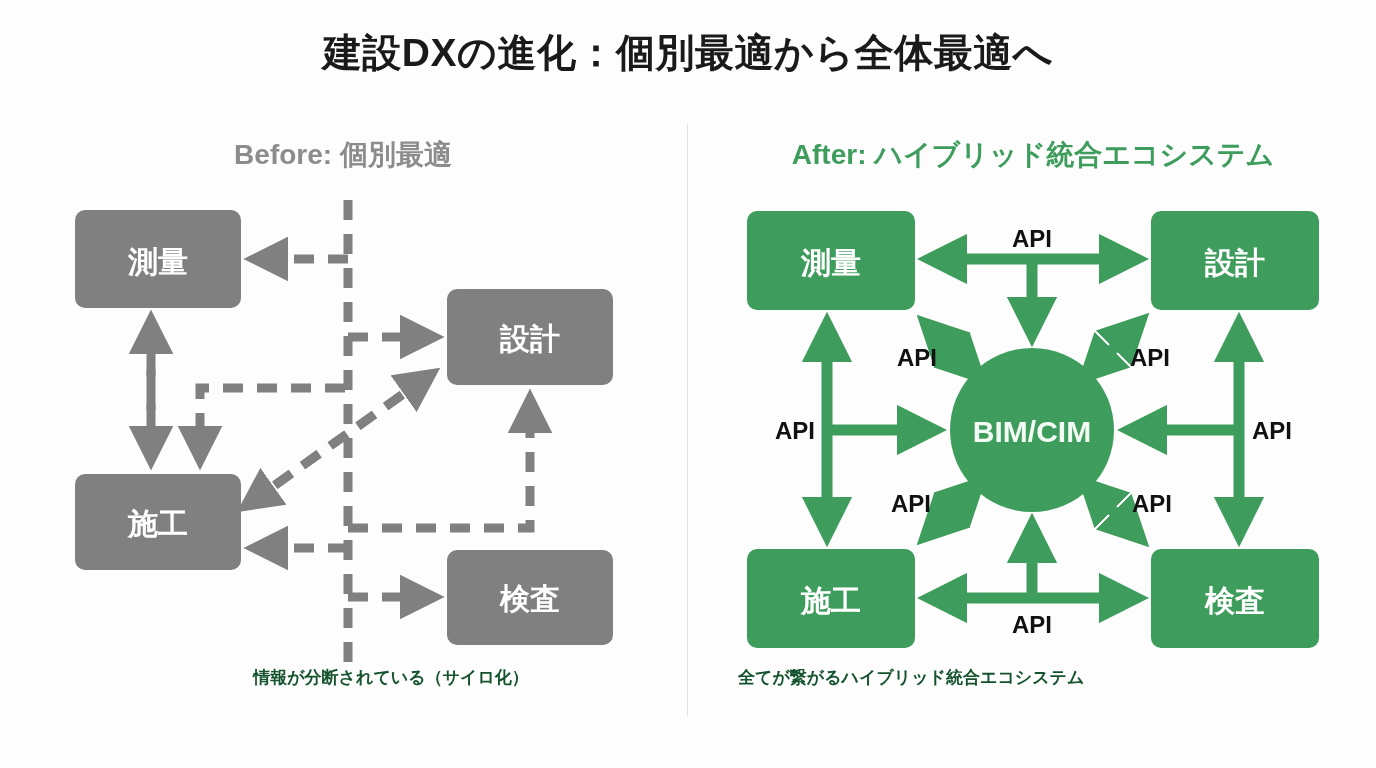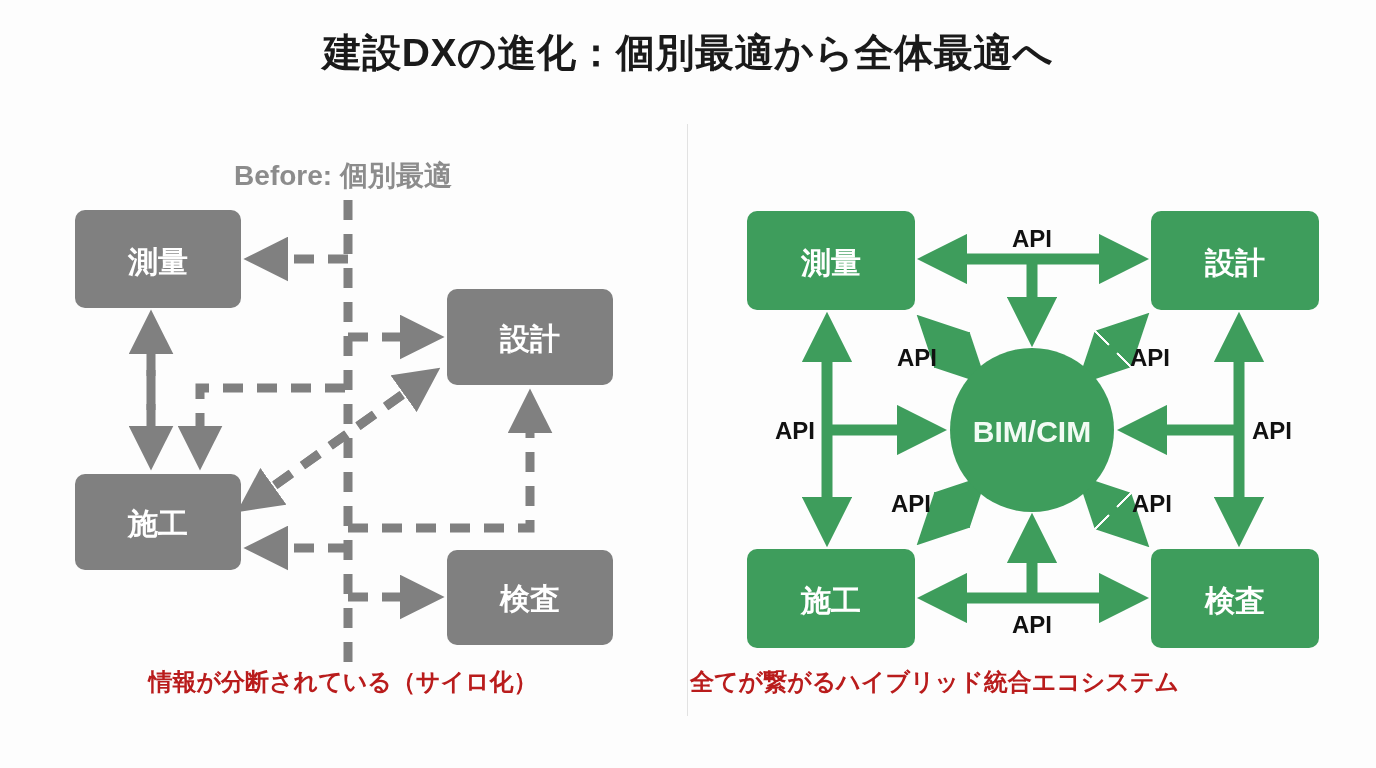--- a/index.html
+++ b/index.html
@@ -39,42 +39,42 @@
     top: 124px;
     width: 1px;
     height: 592px;
     background: #e2e2e2;
   }
   .panel-header {
     position: absolute;
     font-size: 28px;
     font-weight: bold;
     white-space: nowrap;
-    margin-top: 21px;
   }
   .panel-header.left {
     left: 0;
     top: 136px;
     width: 686px;
     text-align: center;
     color: #8c8c8c;
   }
   .panel-header.right {
     left: 690px;
     top: 136px;
     width: 686px;
     text-align: center;
     color: #3E9D5C;
   }
   .panel-caption {
     position: absolute;
-    font-size: 24px;
-    font-weight: bold;
-    color: #b91c1c;
+    font-size: 17px;
+    font-weight: bold;
+    color: #14532d;
     white-space: nowrap;
+    margin-left: 48px;
   }
   .panel-caption.left {
     left: 0;
     top: 666px;
     width: 686px;
     text-align: center;
   }
   .panel-caption.right {
     left: 690px;
     top: 666px;
@@ -114,20 +114,21 @@
 </head>
 <body>
 
 <div id="stage">
 
   <div class="page-title">建設DXの進化：個別最適から全体最適へ</div>
 
   <div class="divider"></div>
 
   <div class="panel-header left">Before: 個別最適</div>
+  <div class="panel-header right">After: ハイブリッド統合エコシステム</div>
 
   <svg class="diagram" id="left-diagram" width="1376" height="768" viewBox="0 0 1376 768">
     <defs>
       <marker id="gray-arrow" markerWidth="5" markerHeight="5" refX="3.6" refY="2.5" orient="auto" markerUnits="strokeWidth">
         <path d="M0,0 L5,2.5 L0,5 z" fill="#808080"></path>
       </marker>
     </defs>
 
     <g stroke="#808080" stroke-width="9" fill="none" stroke-dasharray="20 14" stroke-linecap="butt">
 

